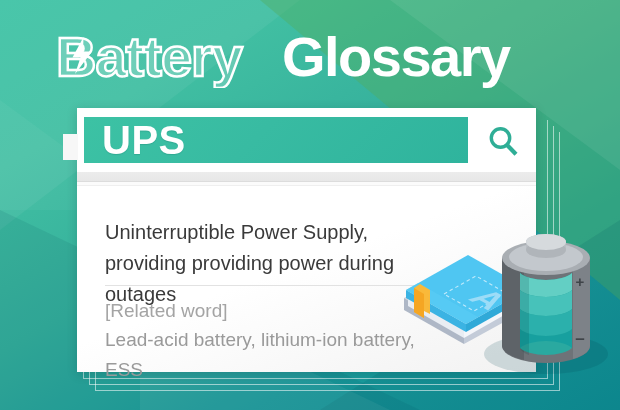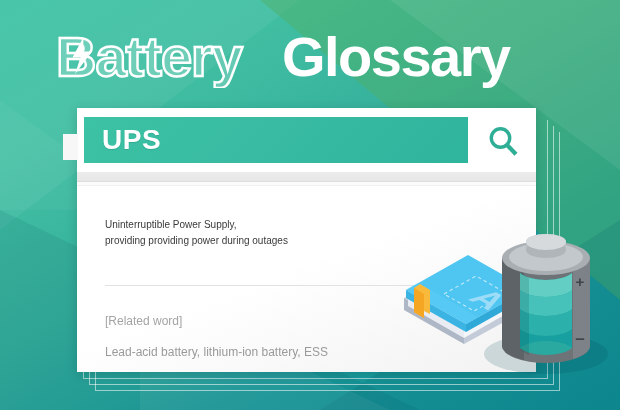--- a/index.html
+++ b/index.html
@@ -48,52 +48,52 @@
   }
   #searchrow{
     position:absolute;left:0;top:0;width:459px;height:64px;
   }
   #searchfield{
     position:absolute;left:7px;top:9px;width:384px;height:46px;
     background:linear-gradient(135deg,#3cc2a4 0%,#38bba2 45%,#2fb49d 100%);
     display:flex;align-items:center;
   }
   #searchterm{
-    color:#ffffff;font-size:28px;font-weight:bold;letter-spacing:.5px;
+    color:#ffffff;font-size:40px;font-weight:bold;letter-spacing:.5px;
     margin-left:18px;line-height:1;
     text-shadow:0 1px 1px rgba(0,80,70,.18);
   }
   #searchbtn{
     position:absolute;right:12px;top:12px;width:42px;height:42px;
     display:flex;align-items:center;justify-content:center;cursor:pointer;
   }
   #sepband{
     position:absolute;left:0;top:64px;width:459px;height:9px;
     background:linear-gradient(#ececec,#e7e7e7);
     border-bottom:1px solid #dcdcdc;
   }
   #sepband2{
     position:absolute;left:0;top:74px;width:459px;height:3px;
     background:#fbfbfb;border-bottom:1px solid #efefef;
   }
   #content{position:absolute;left:0;top:78px;width:459px;height:186px;}
   #definition{
     position:absolute;left:28px;top:31px;width:330px;
-    color:#3a3a3a;font-size:10px;line-height:1.55;
+    color:#3a3a3a;font-size:20px;line-height:1.55;
   }
   #divider{
     position:absolute;left:28px;top:99px;width:398px;height:1px;
     background:#e2e2e2;
   }
   #relatedblock{
-    position:absolute;left:28px;top:126px;width:340px;
-    color:#9b9b9b;font-size:12px;line-height:1.55;
+    position:absolute;left:28px;top:110px;width:340px;
+    color:#9b9b9b;font-size:19px;line-height:1.55;
   }
   #related-label{color:#a4a4a4;}
-  #related-words{color:#9a9a9a;margin-top:12px;}
+  #related-words{color:#9a9a9a;}
 
   
   #illo{position:absolute;left:398px;top:228px;width:222px;height:160px;}
   #illo svg{display:block;}
 </style>
 </head>
 <body>
 
 <div id="stage">
 

